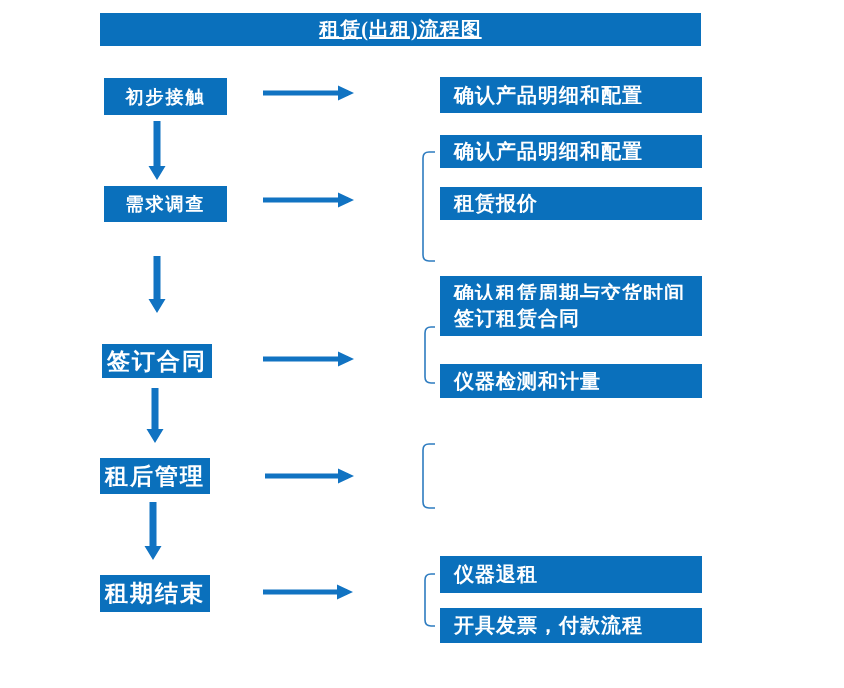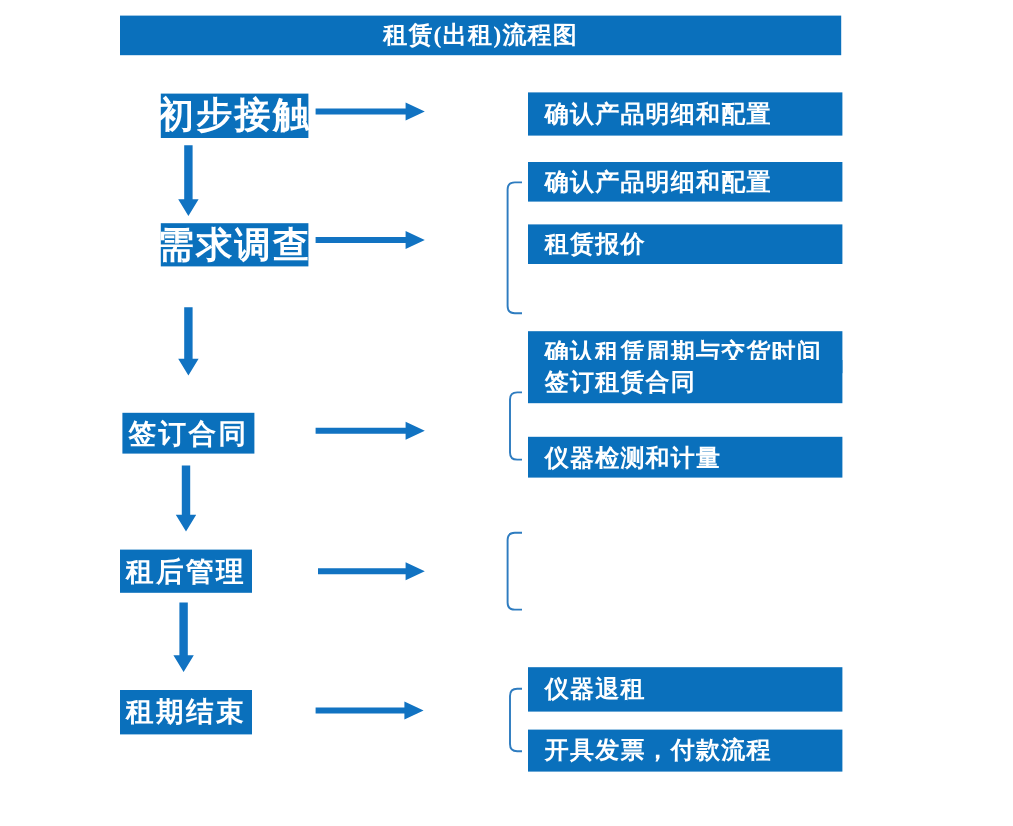--- a/index.html
+++ b/index.html
@@ -6,28 +6,28 @@
   body{
     width:844px;height:688px;position:relative;background:#ffffff;
     font-family:"Liberation Serif","DejaVu Serif",serif;
     --blue:#0a70bc; --arrow:#1173c2; --bracket:#2e7cc0;
     overflow:hidden;
   }
   .stage{position:absolute;left:0;top:0;width:844px;height:688px;}
   .titlebar{
     position:absolute;left:100px;top:13px;width:601px;height:33px;
     background:var(--blue);color:#fff;font-weight:bold;font-size:20px;
-    display:flex;align-items:center;justify-content:center;letter-spacing:1px;
+    display:flex;align-items:center;justify-content:center;letter-spacing:1px;text-decoration:underline;
   }
   .box{
     position:absolute;background:var(--blue);color:#fff;font-weight:bold;
     display:flex;align-items:center;box-sizing:border-box;white-space:nowrap;
   }
   .step{justify-content:center;font-size:23px;letter-spacing:2px;}
-  .step.wide{font-size:30px;margin-left:30px;}
+  .step.wide{font-size:18px;}
   .out{justify-content:flex-start;padding-left:14px;font-size:20px;letter-spacing:1px;}
   svg.overlay{position:absolute;left:0;top:0;pointer-events:none;}
   .arrow{fill:var(--arrow);stroke:none;}
   .bracket{fill:none;stroke:var(--bracket);stroke-width:1.6px;}
 </style>
 </head>
 <body style="--blue: #0a70bc; --arrow: #1173c2; --bracket: #2e7cc0;">
 
 <div class="stage">
 

